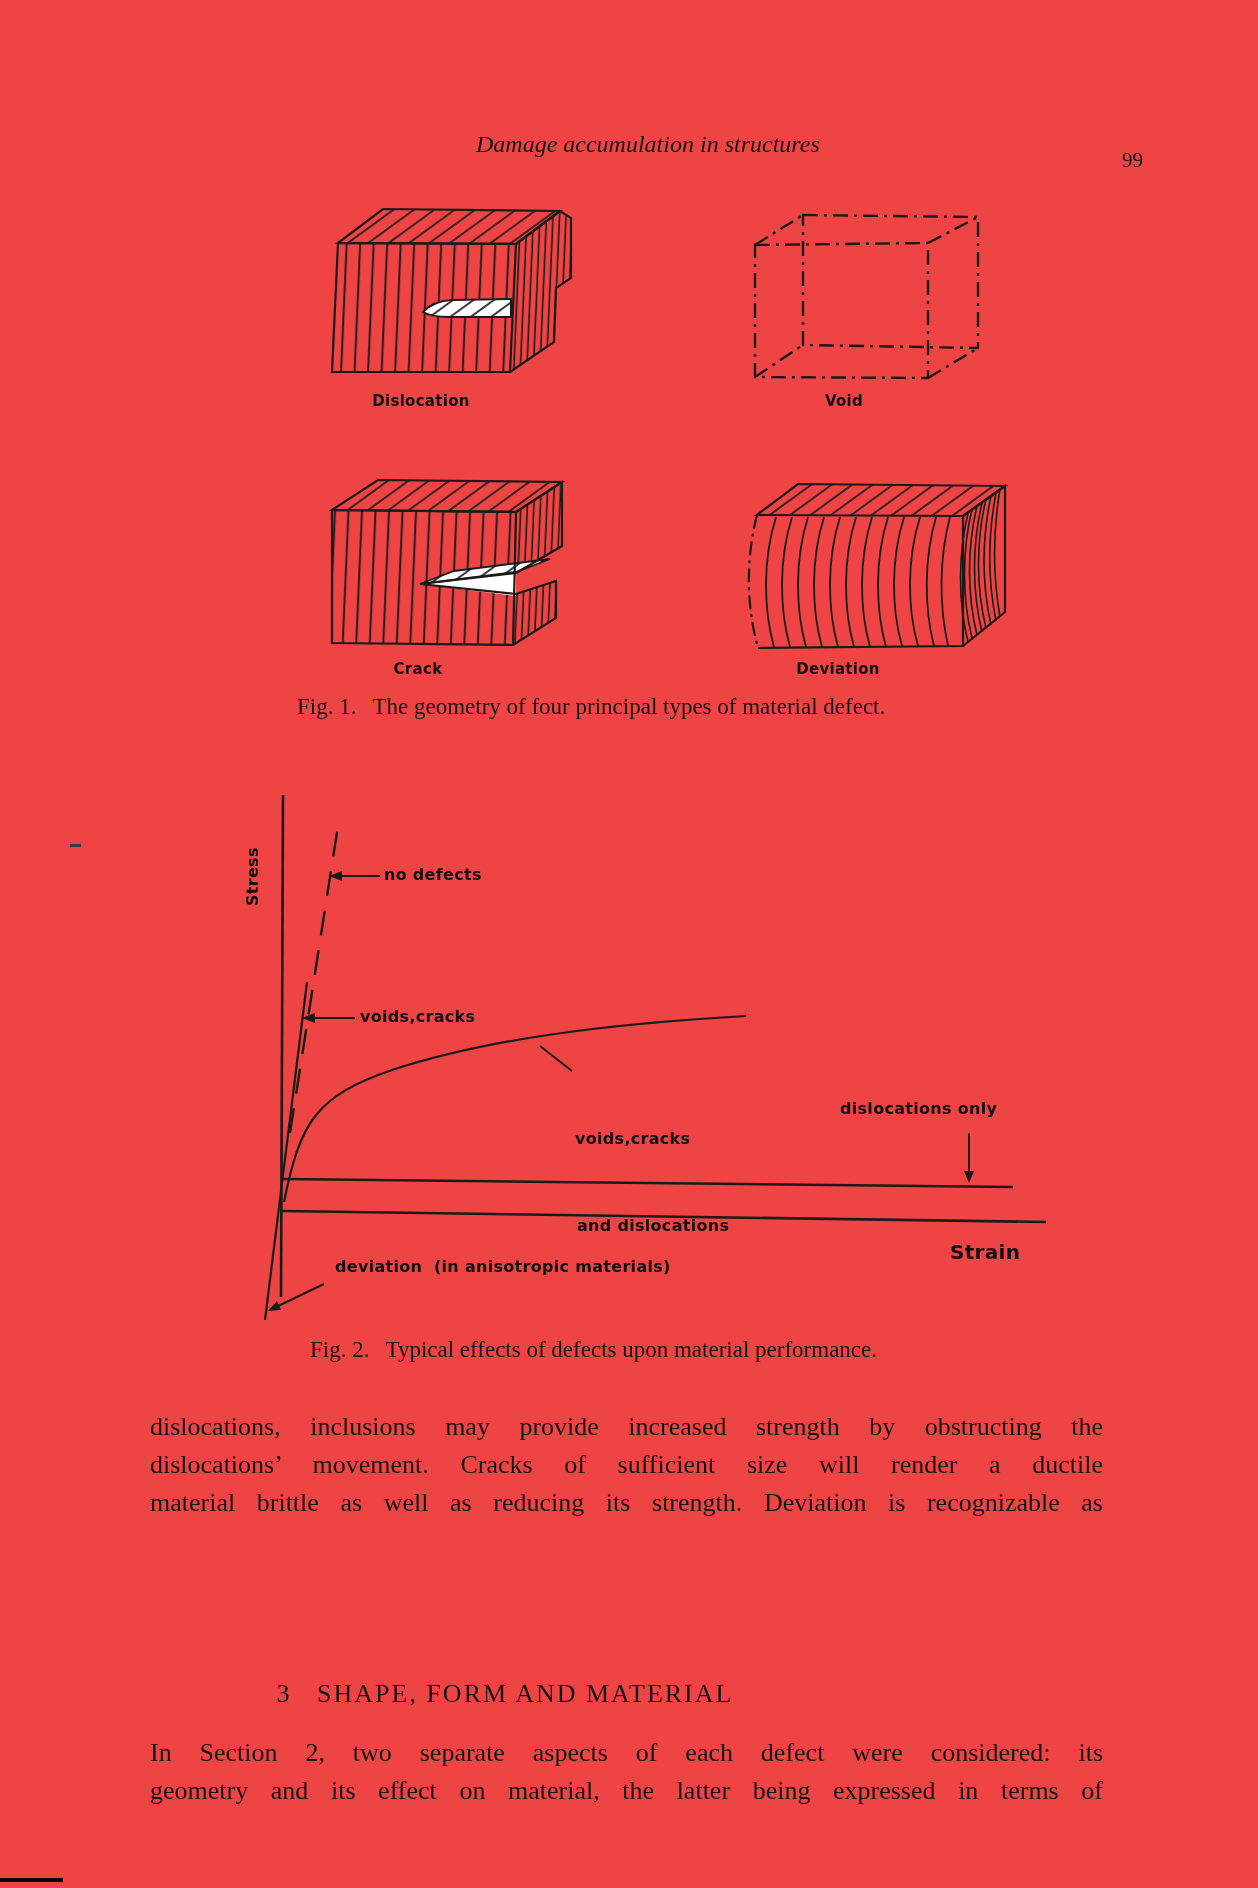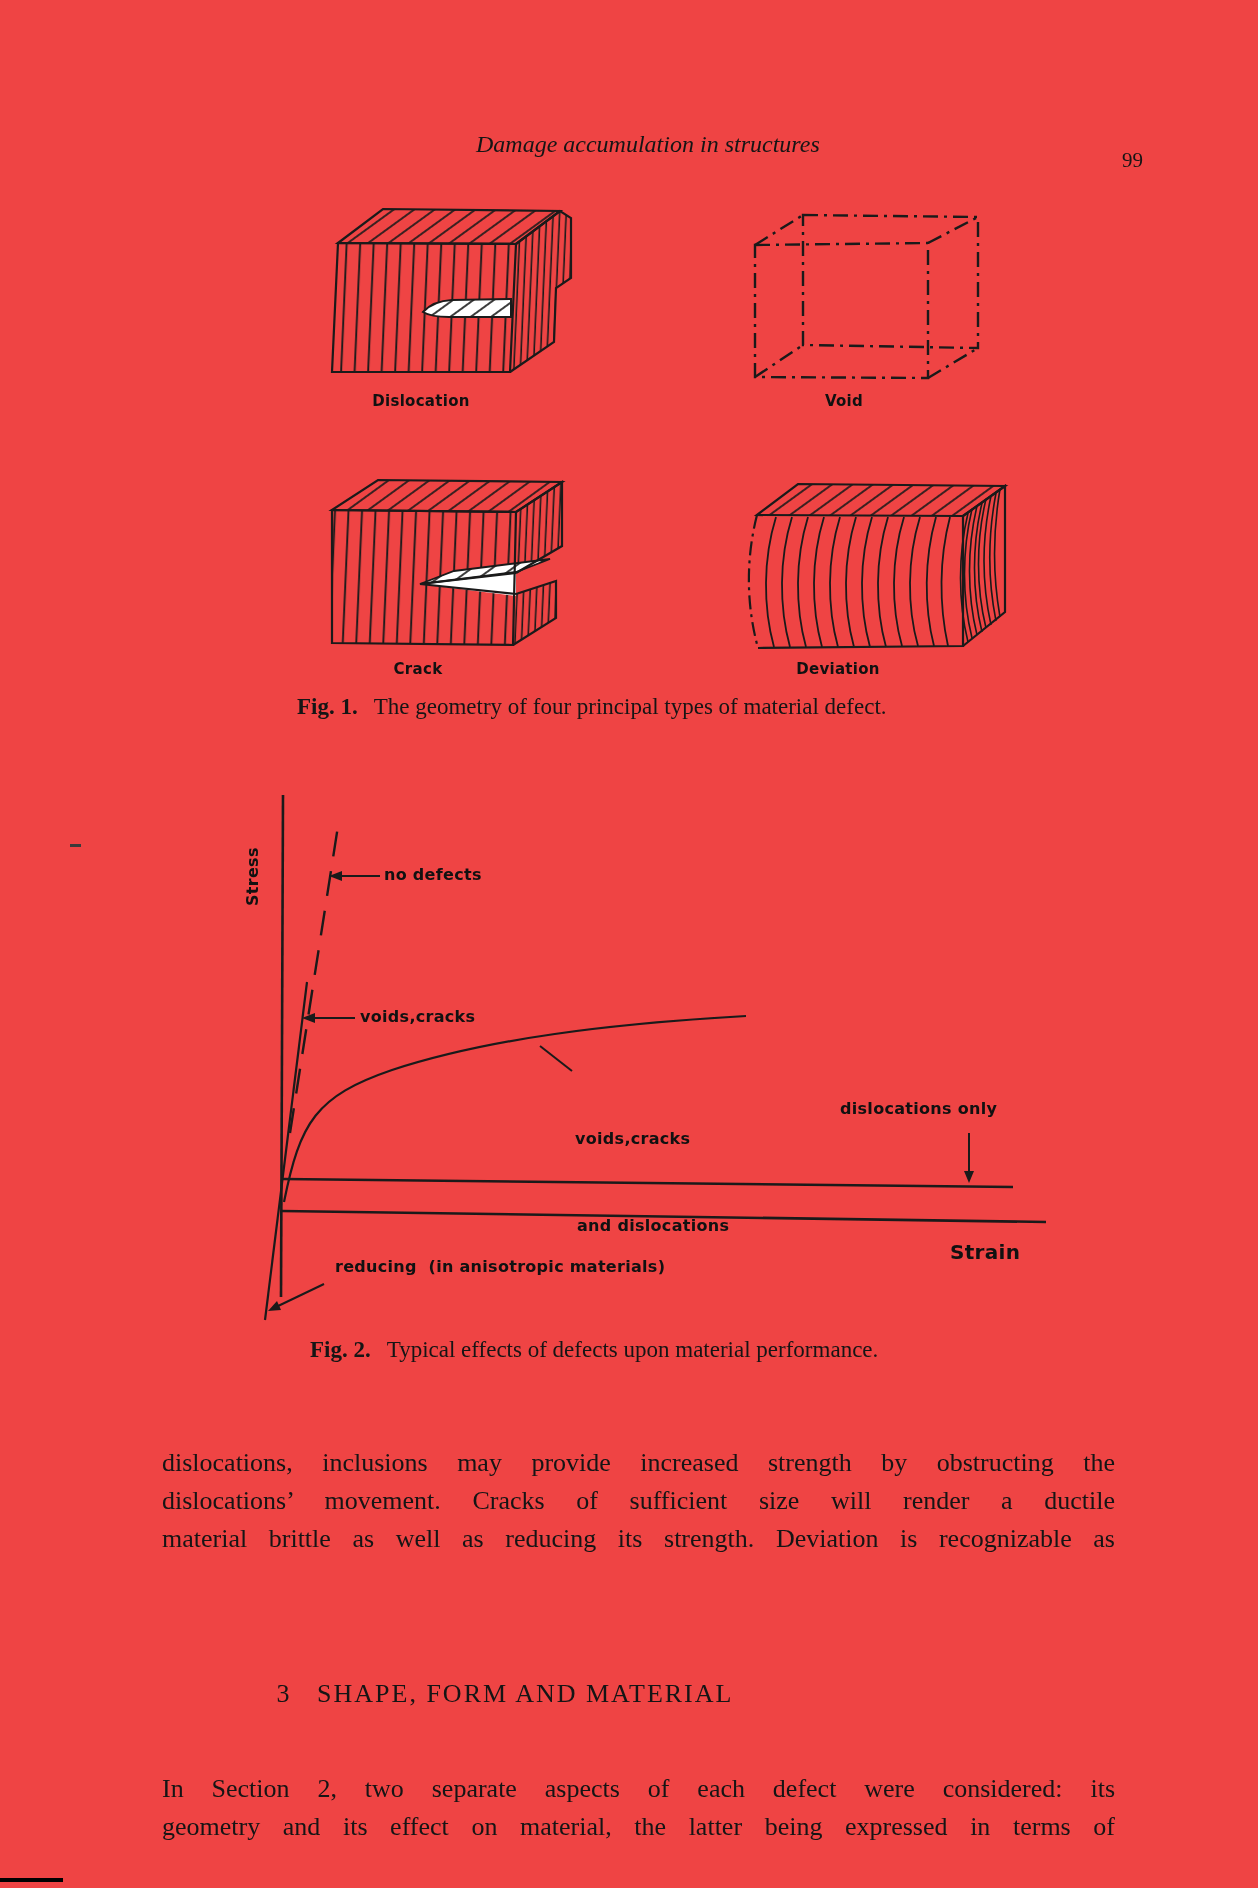--- a/index.html
+++ b/index.html
@@ -4,25 +4,25 @@
 <style>
   html,body{margin:0;padding:0;background:#ffffff;}
   #page{position:relative;width:1258px;height:1888px;background:#ef4444;overflow:hidden;
         font-family:"Liberation Serif",serif;color:#151515;}
   .abs{position:absolute;}
   .tech{font-family:"DejaVu Sans",sans-serif;font-weight:bold;color:#111;letter-spacing:.3px;}
   #running-head{left:476px;top:131px;font-style:italic;font-size:24px;}
   #page-number{left:1122px;top:148px;font-size:21px;}
   .block-label{font-size:15px;transform:translateX(-50%);white-space:nowrap;}
   .caption{font-size:23px;white-space:nowrap;}
-  .caption .figno{font-weight:bold;margin-right:16px;}
+  .caption .figno{font-weight:normal;margin-right:16px;}
   .glabel{font-size:16px;white-space:pre;line-height:1.15;}
   #stress-label{left:244px;top:906px;transform:rotate(-90deg);transform-origin:0 0;}
   #curve-label{line-height:29px;}
-  .bodyline{left:162px;width:953px;font-size:26px;line-height:34px;white-space:nowrap;margin-top:36px;}
+  .bodyline{left:150px;width:953px;font-size:26px;line-height:34px;white-space:nowrap;}
   .just{white-space:normal;text-align:justify;text-align-last:justify;}
   #section-heading{left:0;width:1010px;text-align:center;font-size:26px;letter-spacing:2px;white-space:pre;}
   #corner-mark{left:0;top:1878px;width:63px;height:4px;background:#000;}
   #margin-dash{left:70px;top:844px;width:11px;height:3px;background:#3a3a3a;}
   svg{position:absolute;left:0;top:0;pointer-events:none;}
 </style>
 </head>
 <body>
 
 <div id="page">
@@ -140,21 +140,21 @@
 
   <div class="abs tech glabel" id="stress-label">Stress</div>
   <div class="abs tech glabel" style="left:384px;top:866px;">no defects</div>
   <div class="abs tech glabel" style="left:360px;top:1008px;">voids,cracks</div>
   <div class="abs tech glabel" id="curve-label" style="left:575px;top:1066px;">
     <div>voids,cracks</div>
     <div style="padding-left:2px">and dislocations</div>
   </div>
   <div class="abs tech glabel" style="left:840px;top:1100px;">dislocations only</div>
   <div class="abs tech glabel" style="left:950px;top:1241px;font-size:20px;">Strain</div>
-  <div class="abs tech glabel" style="left:335px;top:1258px;">reducing  (in anisotropic materials)</div>
+  <div class="abs tech glabel" style="left:335px;top:1258px;">deviation  (in anisotropic materials)</div>
 
   <div class="abs caption" style="left:310px;top:1337px;">
     <span class="figno">Fig. 2.</span><span>Typical effects of defects upon material performance.</span>
   </div>
 
   <div class="abs bodyline just" style="top:1410px;">dislocations, inclusions may provide increased strength by obstructing the</div>
   <div class="abs bodyline just" style="top:1448px;">dislocations’ movement. Cracks of sufficient size will render a ductile</div>
   <div class="abs bodyline just" style="top:1486px;">material brittle as well as reducing its strength. Deviation is recognizable as</div>
 
   <div class="abs" id="section-heading" style="top:1679px;">3   SHAPE, FORM AND MATERIAL</div>

